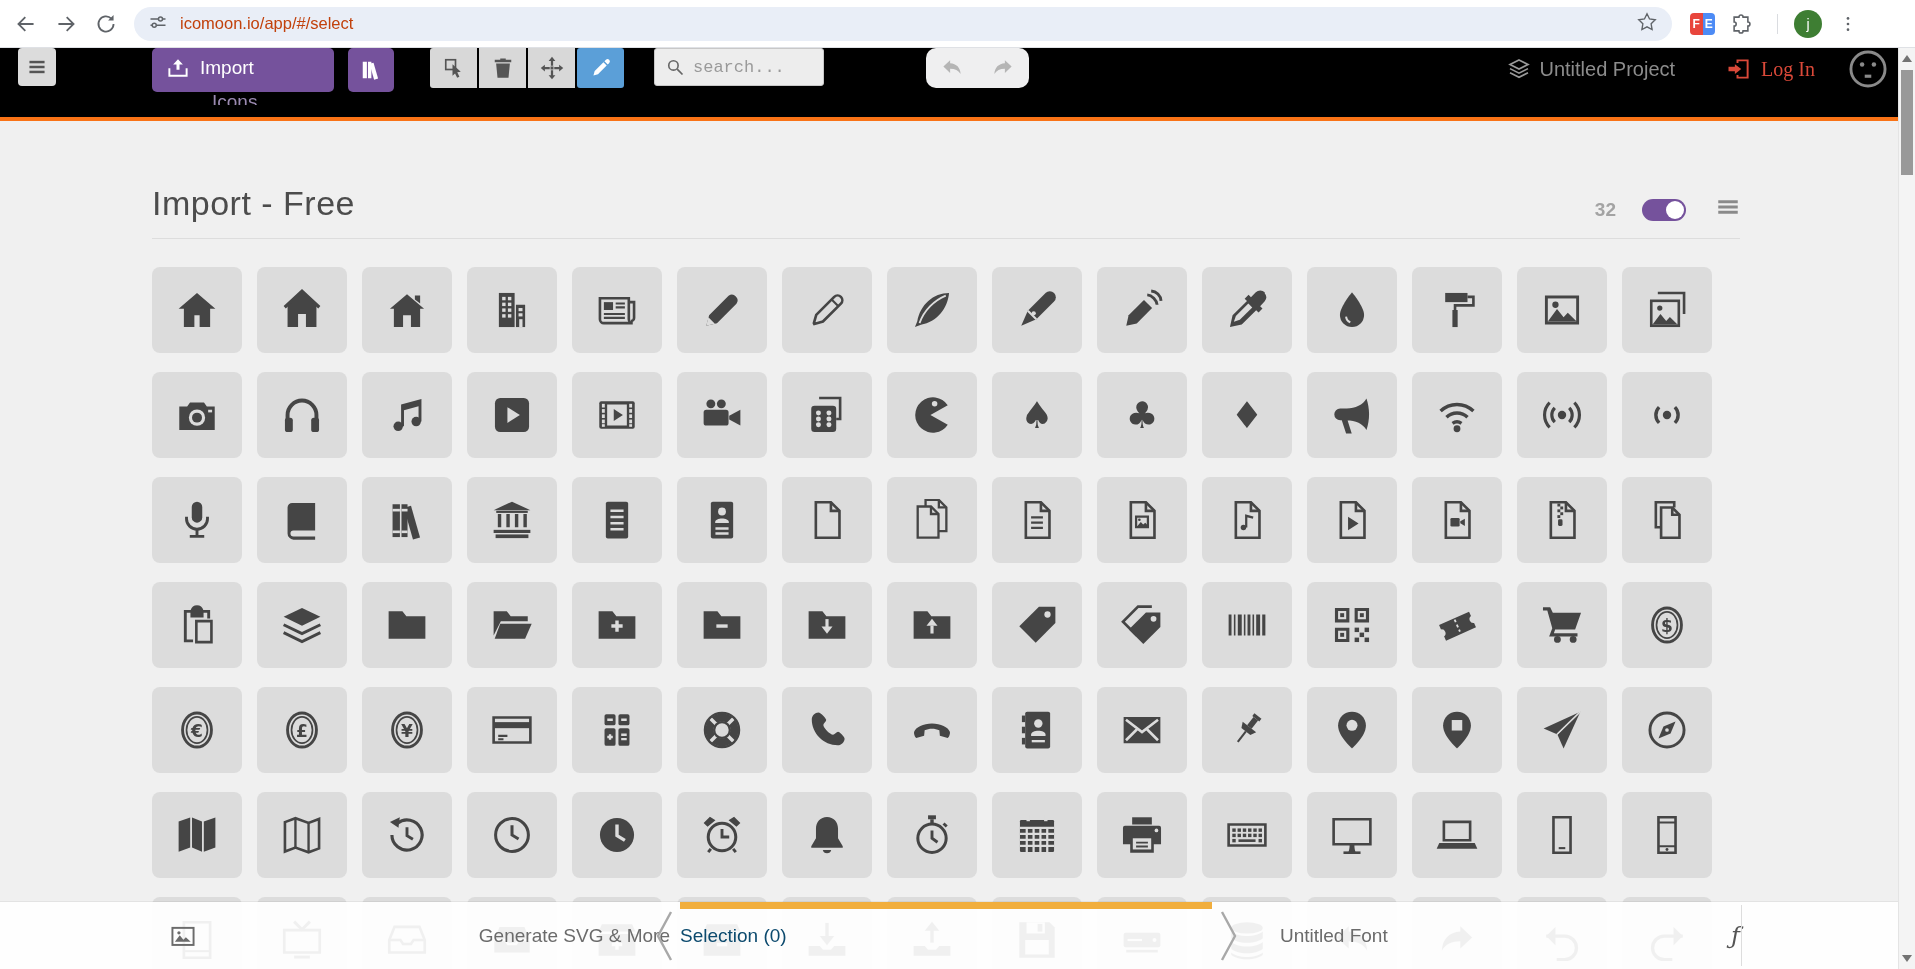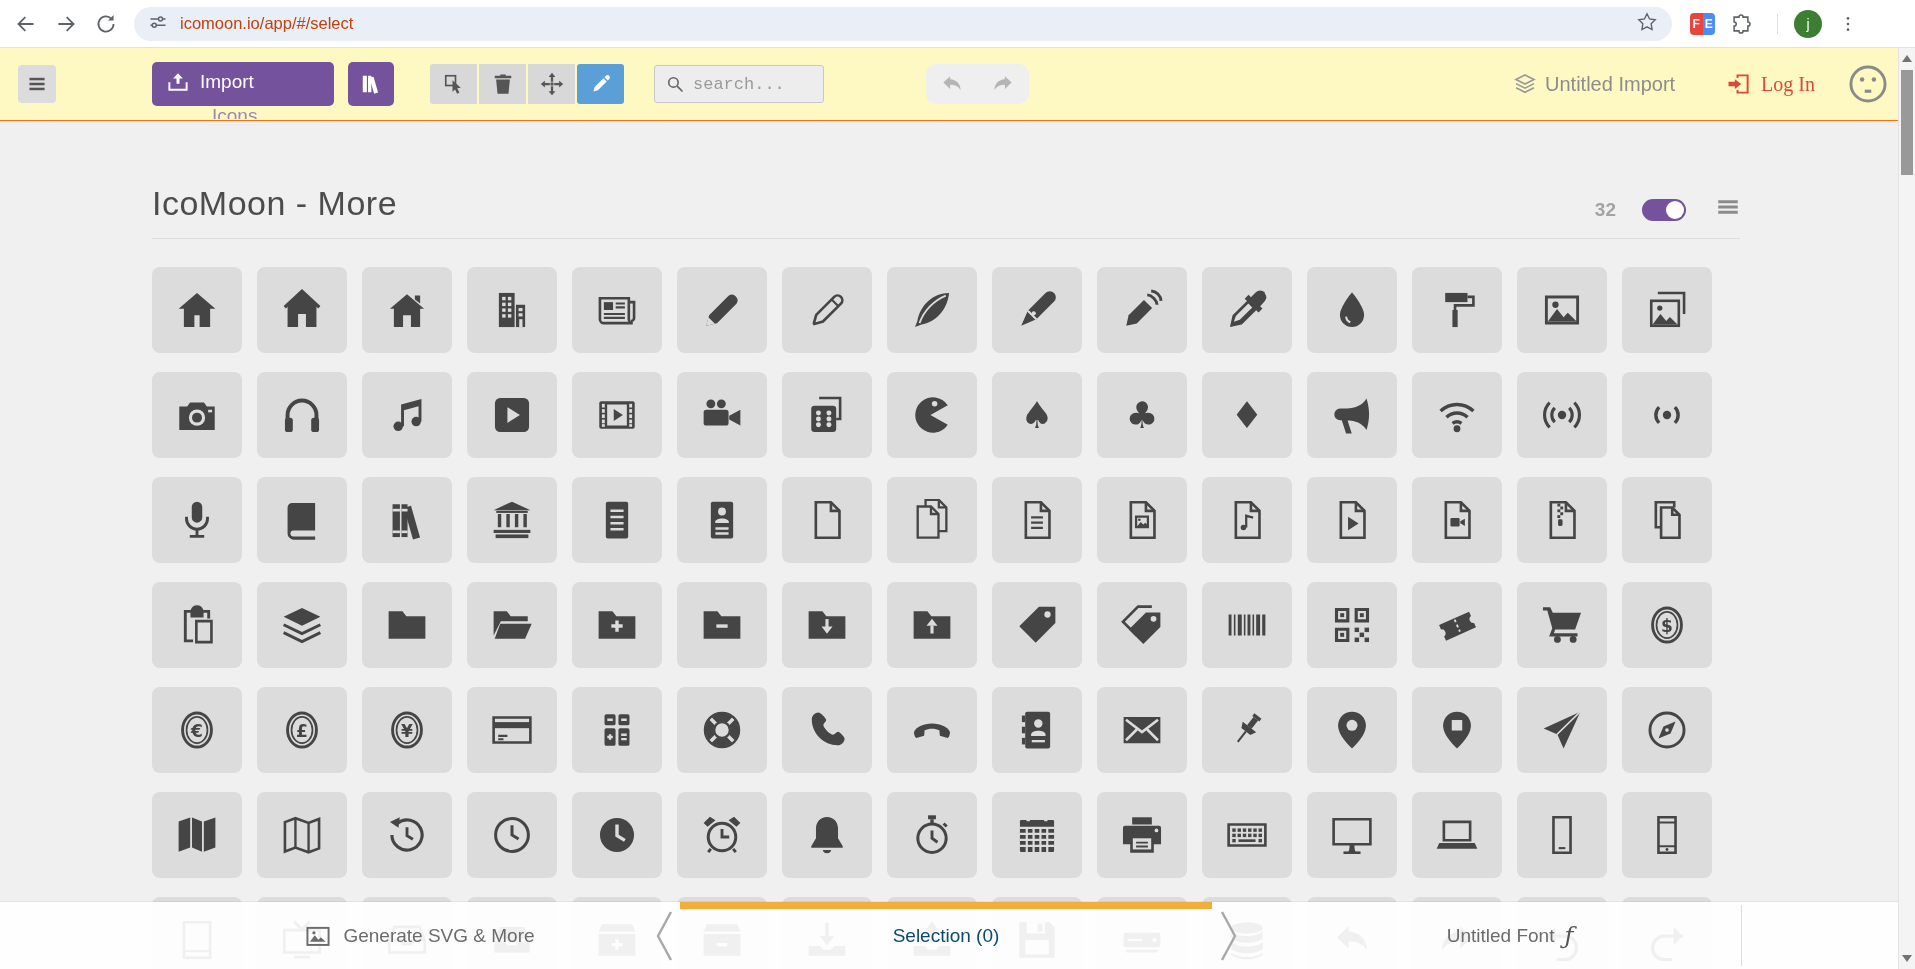--- a/index.html
+++ b/index.html
@@ -20,22 +20,22 @@
     display:flex;align-items:center;padding:0 14px;}
   .url-text{font-size:16.5px;color:#c2410c;margin-left:12px;flex:1;}
   .ext-fe{width:25px;height:22px;border-radius:4px;overflow:hidden;display:flex;margin-left:18px;flex:0 0 auto;}
   .ext-fe span{flex:1;font-size:12px;font-weight:bold;color:#fff;display:flex;align-items:center;justify-content:center;}
   .ext-fe .fe-l{background:#e8453c;} .ext-fe .fe-r{background:#4d8bf5;}
   .chrome-sep{width:1px;height:20px;background:#dadce0;margin-left:16px;}
   .avatar{width:28px;height:28px;border-radius:50%;background:#3e7e33;color:#fff;font-size:14px;
     display:flex;align-items:center;justify-content:center;margin-left:16px;flex:0 0 auto;}
 
   
-  .toolbar{position:absolute;left:0;top:48px;width:1915px;height:73px;background:#fef9c3;
-    border-bottom:1px solid #f97316;display:flex;align-items:center;z-index:15;}
+  .toolbar{position:absolute;left:0;top:48px;width:1915px;height:73px;background:#000000;
+    border-bottom:4px solid #f97316;display:flex;align-items:flex-start;z-index:15;}
   .hamburger{width:38px;height:38px;background:#dcdcdc;border-radius:4px;margin-left:18px;
     display:flex;align-items:center;justify-content:center;}
   .import-btn{margin-left:96px;width:182px;height:44px;background:var(--purple);border-radius:5px;
     color:#fff;display:flex;align-items:flex-start;padding:9px 12px 0 14px;overflow:visible;position:relative;}
   .import-btn .lbl{font-size:19px;line-height:22px;margin-left:10px;text-align:left;}
   .import-btn .l2{position:absolute;left:50px;top:43px;color:#9b8ab1;height:14px;overflow:hidden;}
   .lib-btn{margin-left:14px;width:46px;height:44px;background:var(--purple);border-radius:5px;
     display:flex;align-items:center;justify-content:center;}
   .toolgroup{margin-left:36px;display:flex;gap:2px;}
   .tg{width:47px;height:40px;background:#d8d8d8;display:flex;align-items:center;justify-content:center;}
@@ -68,21 +68,21 @@
 
   #icon-grid{display:grid;grid-template-columns:repeat(15,90px);grid-auto-rows:86px;
     column-gap:15px;row-gap:19px;margin:28px 0 0 152px;}
   .tile{background:var(--tile);border-radius:8px;display:flex;align-items:center;justify-content:center;
     color:var(--glyph);cursor:pointer;}
   .tile svg{width:42px;height:42px;}
 
   
   .footer{position:absolute;left:0;bottom:0;width:1915px;height:67px;background:rgba(255,255,255,.92);
     box-shadow:0 -1px 0 rgba(0,0,0,.05);z-index:18;}
-  .f-item{position:absolute;top:0;height:67px;display:flex;align-items:center;justify-content:center;
+  .f-item{position:absolute;top:0;height:67px;display:flex;align-items:center;justify-content:space-between;
     font-size:19px;color:#6b6b6b;cursor:pointer;}
   .f-left{left:170px;width:500px;}
   .f-left span{margin-left:12px;}
   .f-selection{left:680px;width:532px;color:#0c4a6e;}
   .sel-bar{position:absolute;left:680px;top:0;width:532px;height:7px;background:var(--yellow);}
   .chev{position:absolute;top:8px;width:24px;height:52px;cursor:pointer;}
   .chev-l{left:653px;} .chev-r{left:1216px;}
   .f-font{left:1280px;width:460px;}
   .f-font .fchar{font-size:24px;font-style:italic;margin-left:10px;color:#555;font-family:"DejaVu Serif",serif;}
   .f-divider{position:absolute;left:1741px;top:3px;height:61px;width:1px;background:#ddd;}
@@ -233,21 +233,21 @@
   </div>
   <div class="right-cluster">
     <button class="project">
       <svg width="24" height="24" viewBox="0 0 32 32">
           <g fill="none" stroke="#999" stroke-width="2.2">
             <path d="M16 4 28 10 16 16 4 10z"></path>
             <path d="M4 15.5 16 21.5 28 15.5"></path>
             <path d="M4 21 16 27 28 21"></path>
           </g>
         </svg>
-      <span>Untitled Import</span>
+      <span>Untitled Project</span>
     </button>
     <button class="login">
       <svg width="24" height="24" viewBox="0 0 32 32">
           <path d="M14 8V4.5h13.5v23H14V24" fill="none" stroke="#da4939" stroke-width="2.6"></path>
           <path fill="#da4939" d="M19 16l-8.5-6.5V13H2v6h8.5v3.5z"></path>
         </svg>
       <span>Log In</span>
     </button>
     <button class="face">
       <svg width="42" height="42" viewBox="0 0 32 32">
@@ -255,21 +255,21 @@
           <circle cx="11.5" cy="12.5" r="1.7" fill="#8a8a8a"></circle>
           <circle cx="20.5" cy="12.5" r="1.7" fill="#8a8a8a"></circle>
           <path d="M13.5 21.5h5" stroke="#8a8a8a" stroke-width="2.4"></path>
         </svg>
     </button>
   </div>
 </div>
 
 <div class="main">
   <div class="head-row">
-    <h1>IcoMoon - More</h1>
+    <h1>Import - Free</h1>
     <span class="gsize">32</span>
     <span class="toggle">
         <span class="knob"></span>
       </span>
     <span class="listicon">
       <svg width="24" height="24" viewBox="0 0 32 32">
           <g fill="#8a8a8a">
             <rect x="3" y="7" width="26" height="4"></rect>
             <rect x="3" y="14" width="26" height="4"></rect>
             <rect x="3" y="21" width="26" height="4"></rect>

